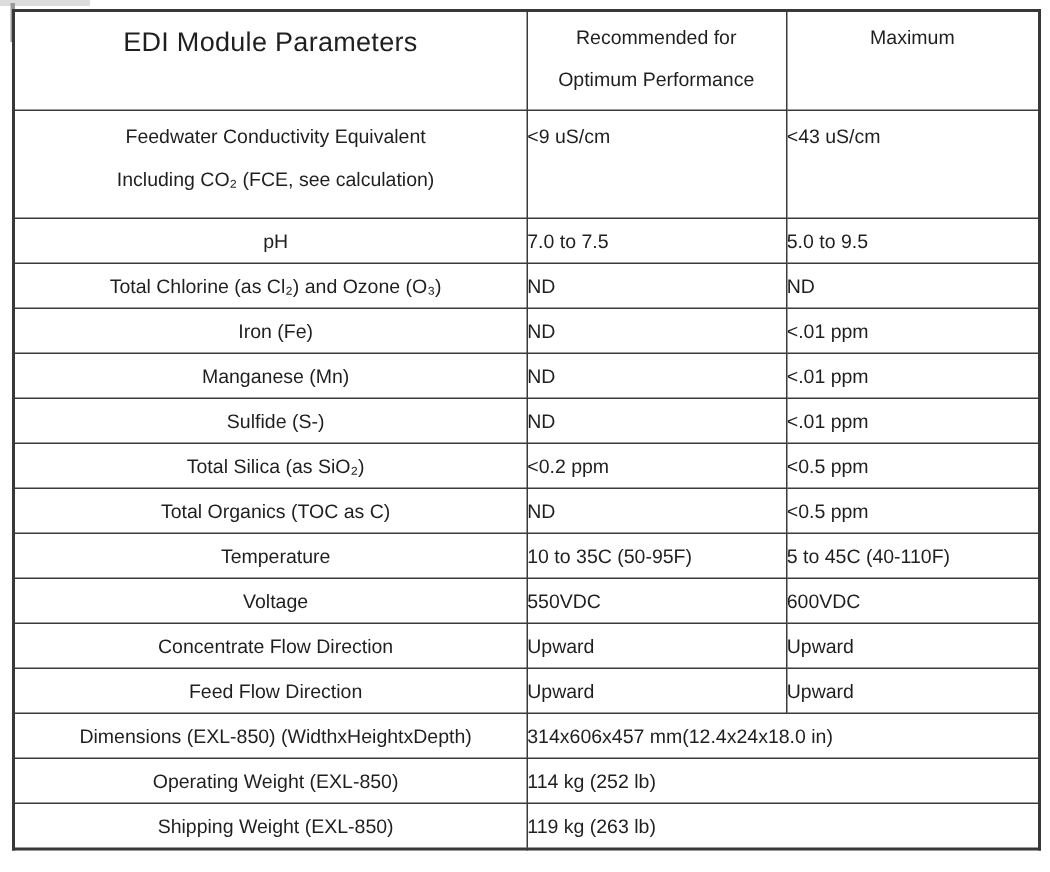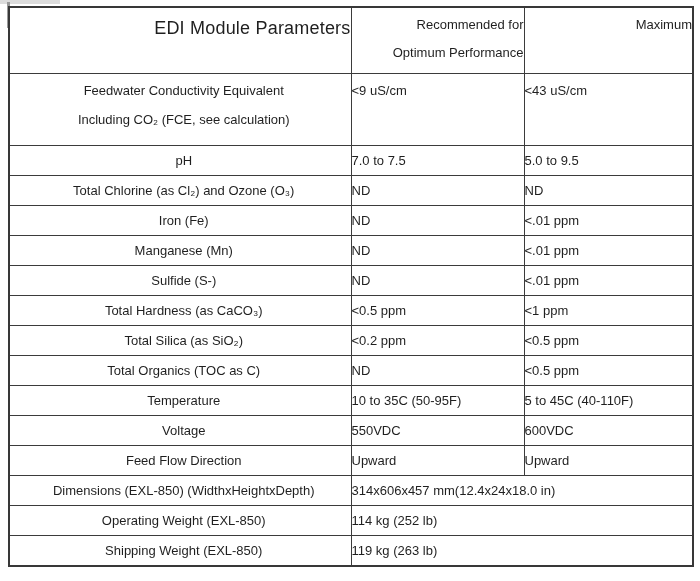--- a/index.html
+++ b/index.html
@@ -44,21 +44,21 @@
     border: 1px solid #3b3b3b;
     font-size: 13px;
     font-weight: normal;
     padding: 0;
     overflow: hidden;
   }
   
   thead th {
     height: 55px;
     vertical-align: top;
-    text-align: right;
+    text-align: center;
     padding-top: 9px;
   }
   th.title-cell {
     font-size: 18px;
     padding-top: 10px;
     letter-spacing: 0.2px;
   }
   .line2 { margin-top: 13px; }
   
   tbody td {
@@ -133,43 +133,43 @@
         <td class="param">Manganese (Mn)</td>
         <td>ND</td>
         <td>&lt;.01 ppm</td>
       </tr>
       <tr>
         <td class="param">Sulfide (S-)</td>
         <td>ND</td>
         <td>&lt;.01 ppm</td>
       </tr>
       <tr>
-        <td class="param">Total Hardness (as CaCO₃)</td>
-        <td>&lt;0.5 ppm</td>
-        <td>&lt;1 ppm</td>
-      </tr>
-      <tr>
         <td class="param">Total Silica (as SiO₂)</td>
         <td>&lt;0.2 ppm</td>
         <td>&lt;0.5 ppm</td>
       </tr>
       <tr>
         <td class="param">Total Organics (TOC as C)</td>
         <td>ND</td>
         <td>&lt;0.5 ppm</td>
       </tr>
       <tr>
         <td class="param">Temperature</td>
         <td>10 to 35C (50-95F)</td>
         <td>5 to 45C (40-110F)</td>
       </tr>
       <tr>
         <td class="param">Voltage</td>
         <td>550VDC</td>
         <td>600VDC</td>
+      </tr>
+      <tr>
+        <td class="param">Concentrate Flow Direction</td>
+        <td>Upward</td>
+        <td>Upward</td>
       </tr>
       <tr>
         <td class="param">Feed Flow Direction</td>
         <td>Upward</td>
         <td>Upward</td>
       </tr>
       <tr>
         <td class="param">Dimensions (EXL-850) (WidthxHeightxDepth)</td>
         <td colspan="2">
           <span>314x606x457 mm</span><span class="dim-gap">(12.4x24x18.0 in)</span>

